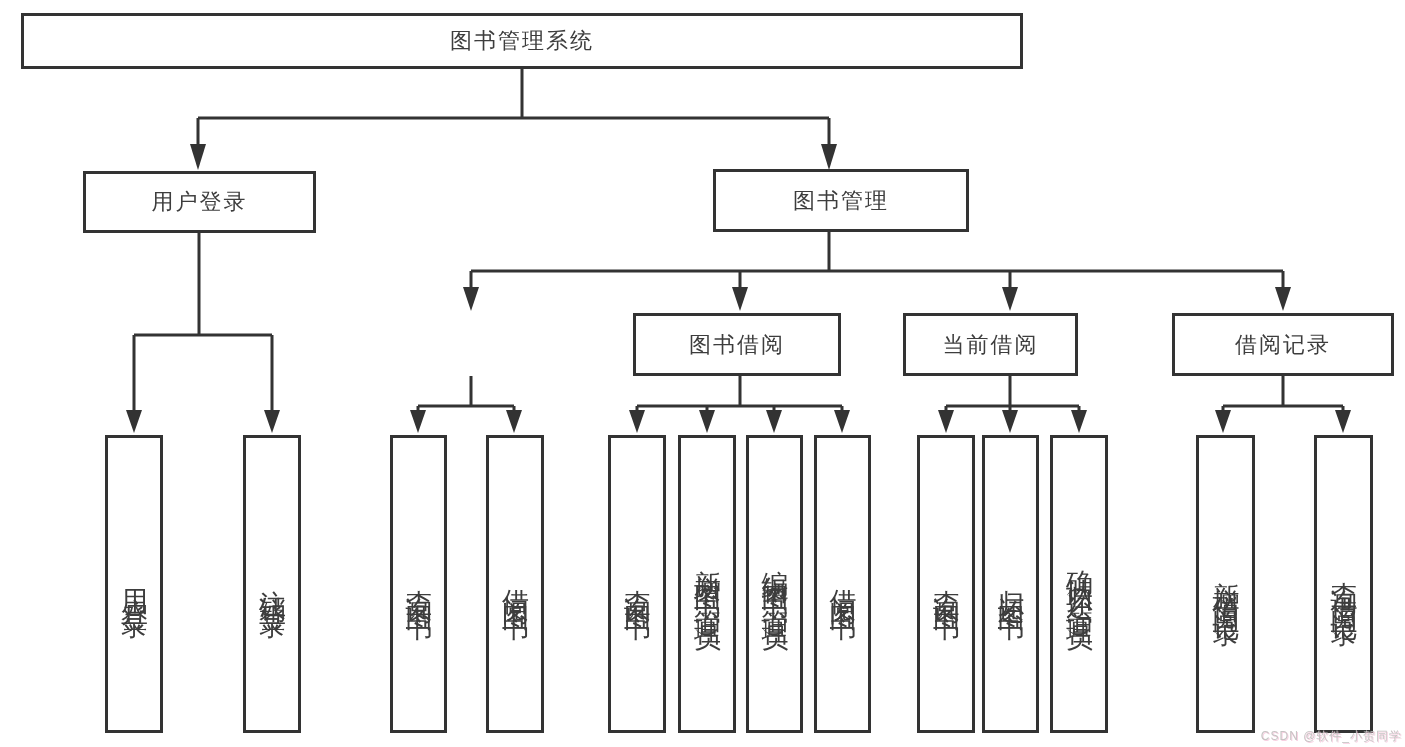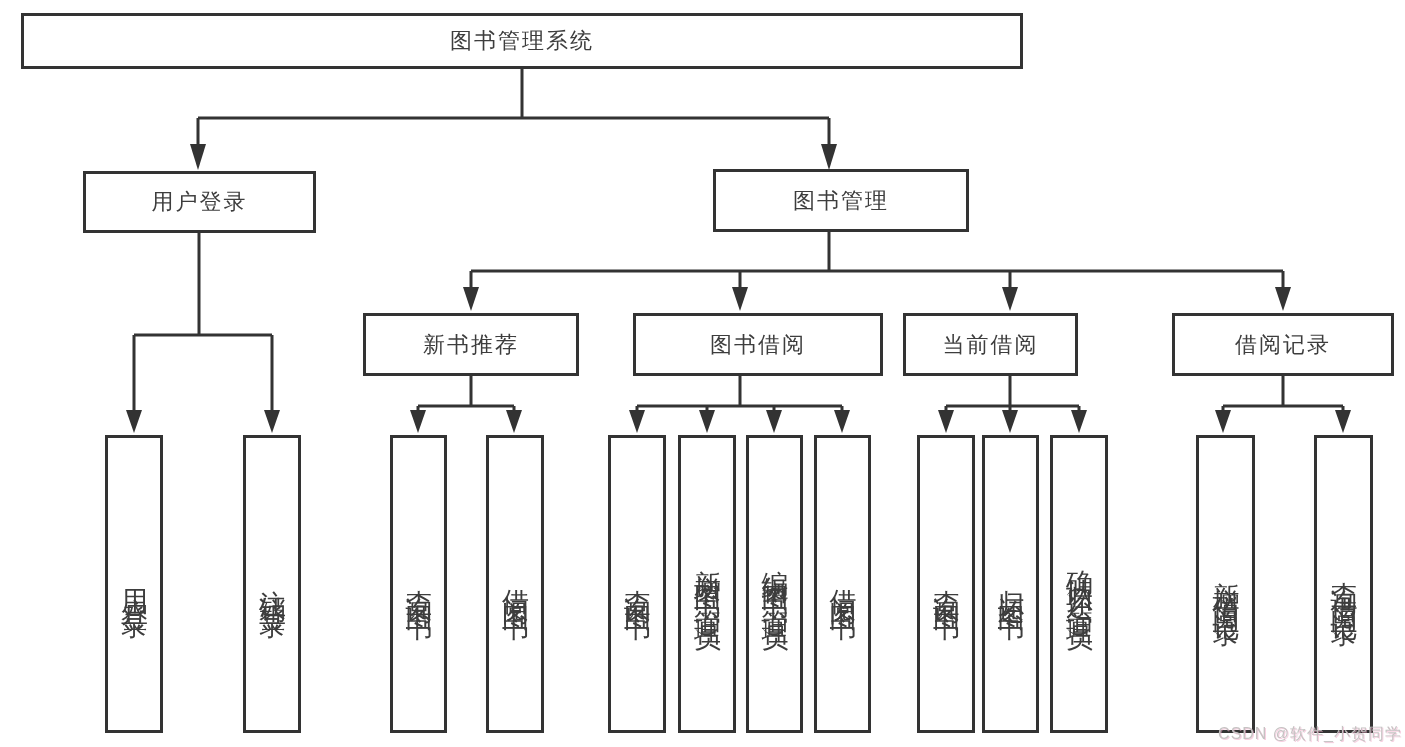--- a/index.html
+++ b/index.html
@@ -14,21 +14,21 @@
     display:flex;align-items:center;justify-content:center;
   }
   .hlabel{font-size:22px;letter-spacing:2px;white-space:nowrap;text-align:center;}
   .leaf{
     writing-mode:vertical-rl;text-orientation:mixed;
     font-size:27px;letter-spacing:8px;line-height:1;
     padding:8px 0;
   }
   .watermark{
     position:absolute;right:3px;bottom:2px;
-    font-size:16px;letter-spacing:1px;
+    font-size:12px;letter-spacing:1px;
     color:#c6c3c3;
     text-shadow:1px 1px 0 rgba(240,170,200,0.55);
     white-space:nowrap;
     margin-left:40px;
   }
 </style>
 </head>
 <body>
 
 <div class="canvas">
@@ -81,22 +81,21 @@
       <polygon points="1215,410 1231,410 1223,433" fill="#333333"></polygon>
       <polygon points="1335,410 1351,410 1343,433" fill="#333333"></polygon>
     </g>
   </svg>
 
   <div class="node hlabel" style="left:21px;top:13px;width:1002px;height:56px">图书管理系统</div>
 
   <div class="node hlabel" style="left:83px;top:171px;width:233px;height:62px">用户登录</div>
   <div class="node hlabel" style="left:713px;top:169px;width:256px;height:63px">图书管理</div>
 
-  <div class="node hlabel" style="left:363px;top:313px;width:216px;height:63px">新书推荐</div>
-  <div class="node hlabel" style="left:633px;top:313px;width:250px;height:63px">图书借阅</div>
+  <div class="node hlabel" style="left:633px;top:313px;width:208px;height:63px">图书借阅</div>
   <div class="node hlabel" style="left:903px;top:313px;width:175px;height:63px">当前借阅</div>
   <div class="node hlabel" style="left:1172px;top:313px;width:222px;height:63px">借阅记录</div>
 
   <div class="node leaf" style="left:105px;top:435px;width:58px;height:298px">用户登录</div>
   <div class="node leaf" style="left:243px;top:435px;width:58px;height:298px">注销登录</div>
   <div class="node leaf" style="left:390px;top:435px;width:57px;height:298px">查询图书</div>
   <div class="node leaf" style="left:486px;top:435px;width:58px;height:298px">借阅图书</div>
   <div class="node leaf" style="left:608px;top:435px;width:58px;height:298px">查询图书</div>
   <div class="node leaf" style="left:678px;top:435px;width:58px;height:298px">新增图书（管理员）</div>
   <div class="node leaf" style="left:746px;top:435px;width:57px;height:298px">编辑图书（管理员）</div>

